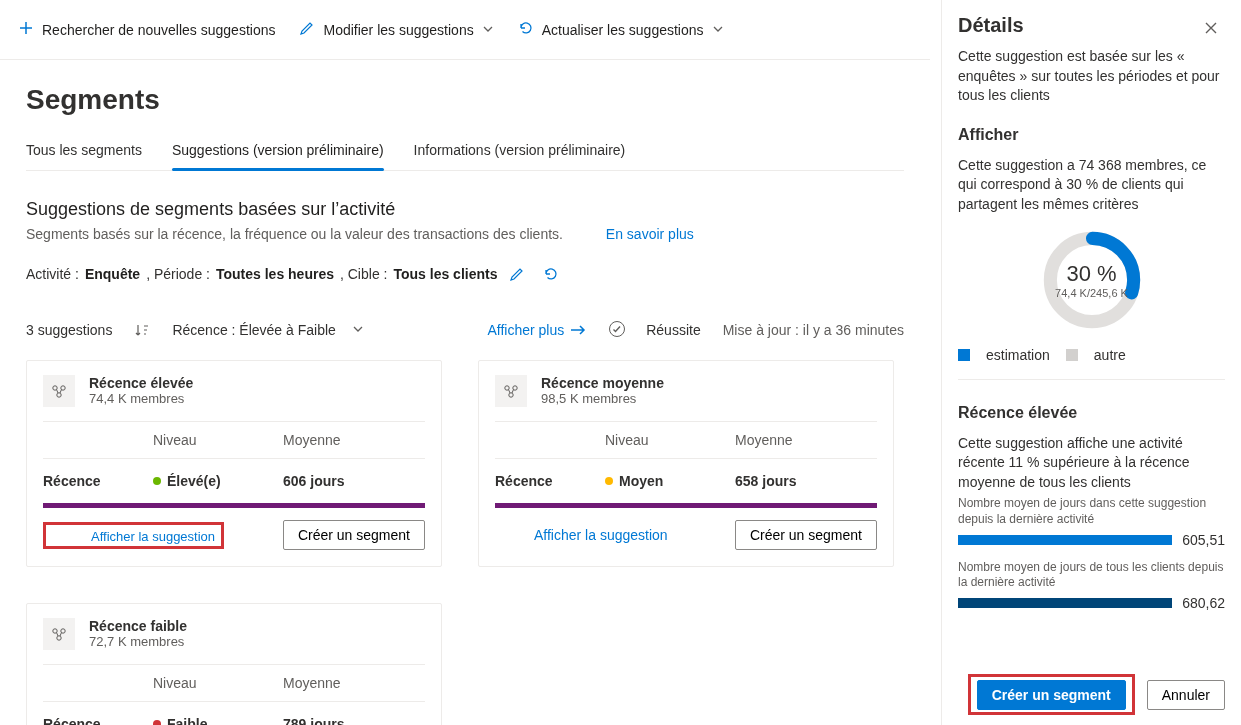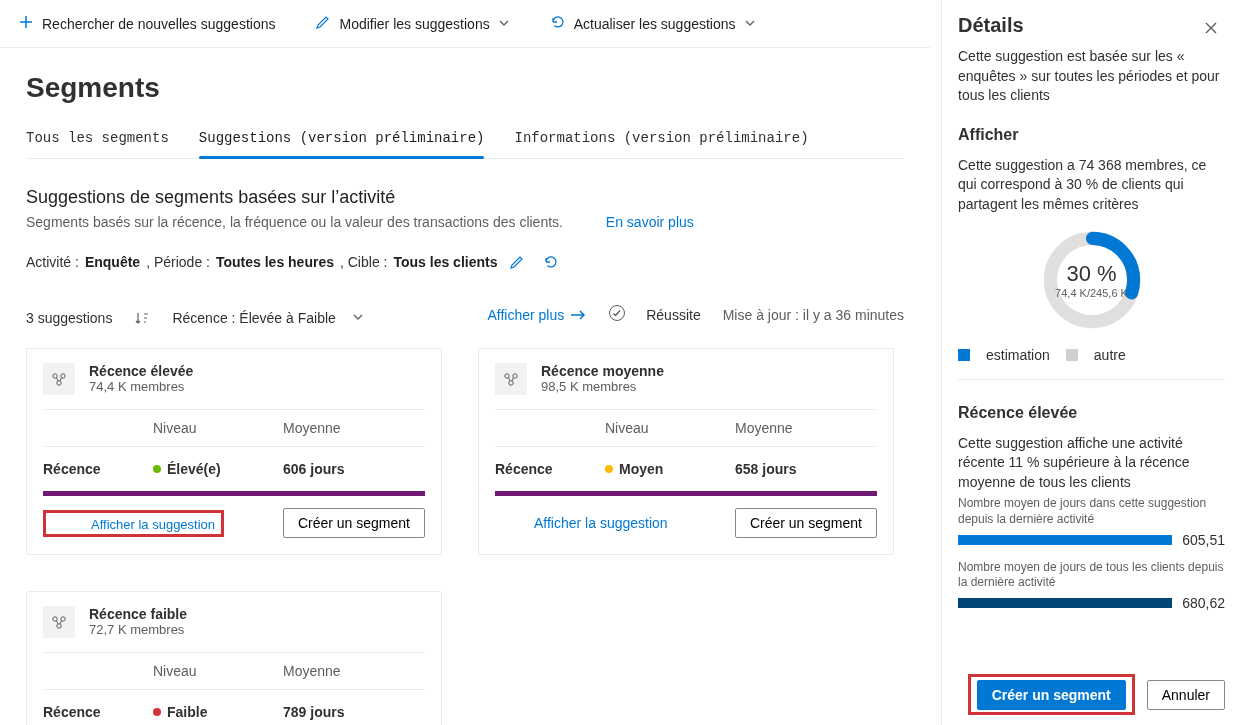--- a/index.html
+++ b/index.html
@@ -1,34 +1,34 @@
 <!DOCTYPE html>
 <html><head>
 <meta charset="utf-8">
 <style>
   * { box-sizing: border-box; }
   html, body { margin:0; padding:0; font-family: "Segoe UI", Arial, sans-serif; font-size:14px; color:#323130; background:#fff; }
   body { width:1241px; height:725px; overflow:hidden; position:relative; }
-  .toolbar { height:48px; border-bottom:1px solid #edebe9; display:flex; align-items:center; padding:0 18px; gap:40px; width:930px; }
+  .toolbar { height:60px; border-bottom:1px solid #edebe9; display:flex; align-items:center; padding:0 18px; gap:24px; width:930px; }
   .tool-item { display:flex; align-items:center; gap:8px; cursor:pointer; color:#201f1e; }
   .tool-item svg { width:16px; height:16px; }
   .chev svg { width:12px; height:12px; }
   .main { padding:0 26px; width:930px; }
   h1.page-title { font-weight:600; font-size:28px; margin:24px 0 18px 0; }
   .tabs { display:flex; gap:30px; border-bottom:1px solid #edebe9; }
-  .tab { padding:8px 0 12px 0; cursor:pointer; color:#323130; position:relative;font-family:Liberation Mono, monospace; }
+  .tab { padding:8px 0 12px 0; cursor:pointer; color:#323130; position:relative; }
   .tab.active { color:#201f1e; }
   .tab.active::after { content:""; position:absolute; left:0; right:0; bottom:-1px; height:3px; background:#0078d4; border-radius:2px; }
   .section-title { font-size:18px; font-weight:400; margin:28px 0 6px 0; color:#201f1e;}
   .section-desc { color:#605e5c; margin-bottom:18px; }
   .link { color:#0078d4; cursor:pointer;padding-left:39px; }
   .filters { display:flex; align-items:center; gap:6px; margin-bottom:28px;}
   .filters b { font-weight:600; color:#201f1e;}
   .icon-btn { width:28px;height:28px;display:inline-flex;align-items:center;justify-content:center;cursor:pointer;}
-  .rowbar { display:flex; align-items:flex-start; justify-content:space-between; margin-bottom:16px; gap:20px;}
+  .rowbar { display:flex; align-items:center; justify-content:space-between; margin-bottom:16px; gap:20px;}
   .rowbar-left { display:flex; align-items:center; gap:16px;}
   .rowbar-right { display:flex; align-items:center; gap:22px;}
   .sort-lbl { color:#323130;}
   .show-more { color:#0078d4; display:flex; align-items:center; gap:6px; cursor:pointer;}
   .status { display:flex; align-items:center; gap:20px; color:#323130;}
   .muted { color:#605e5c;}
   .cards { display:flex; flex-wrap:wrap; gap:36px; }
   .card { border:1px solid #edebe9; border-radius:2px; width:416px; background:#fff; }
   .card-head { display:flex; gap:14px; padding:14px 16px 12px 16px; align-items:flex-start;}
   .card-icon { width:32px;height:32px;background:#f3f2f1;display:flex;align-items:center;justify-content:center;}

